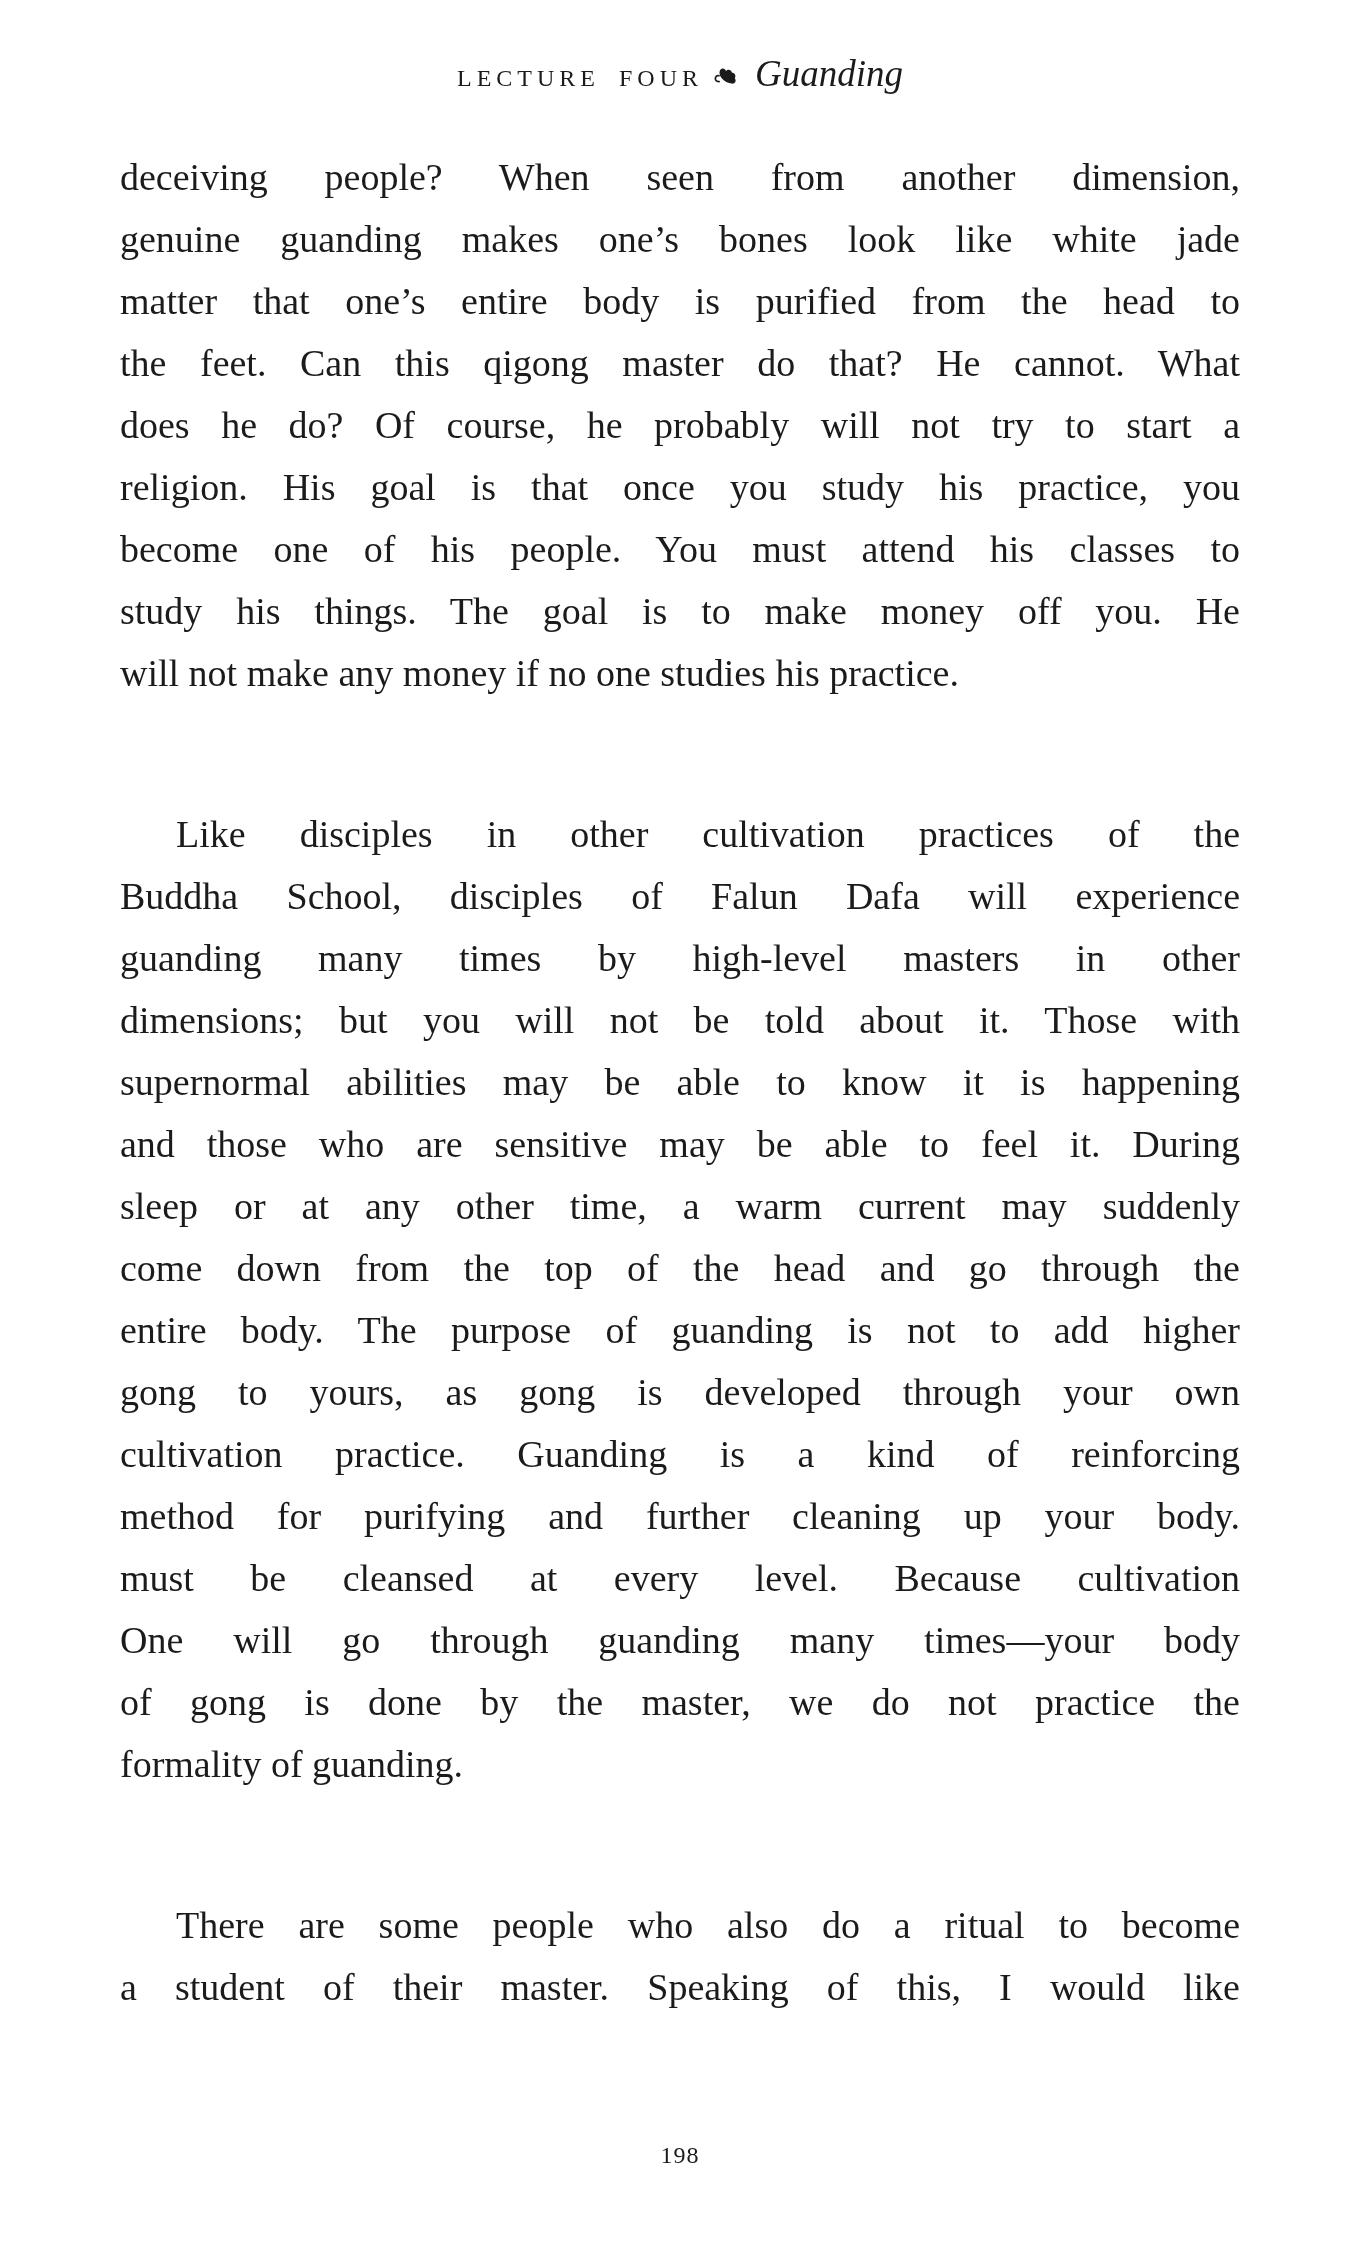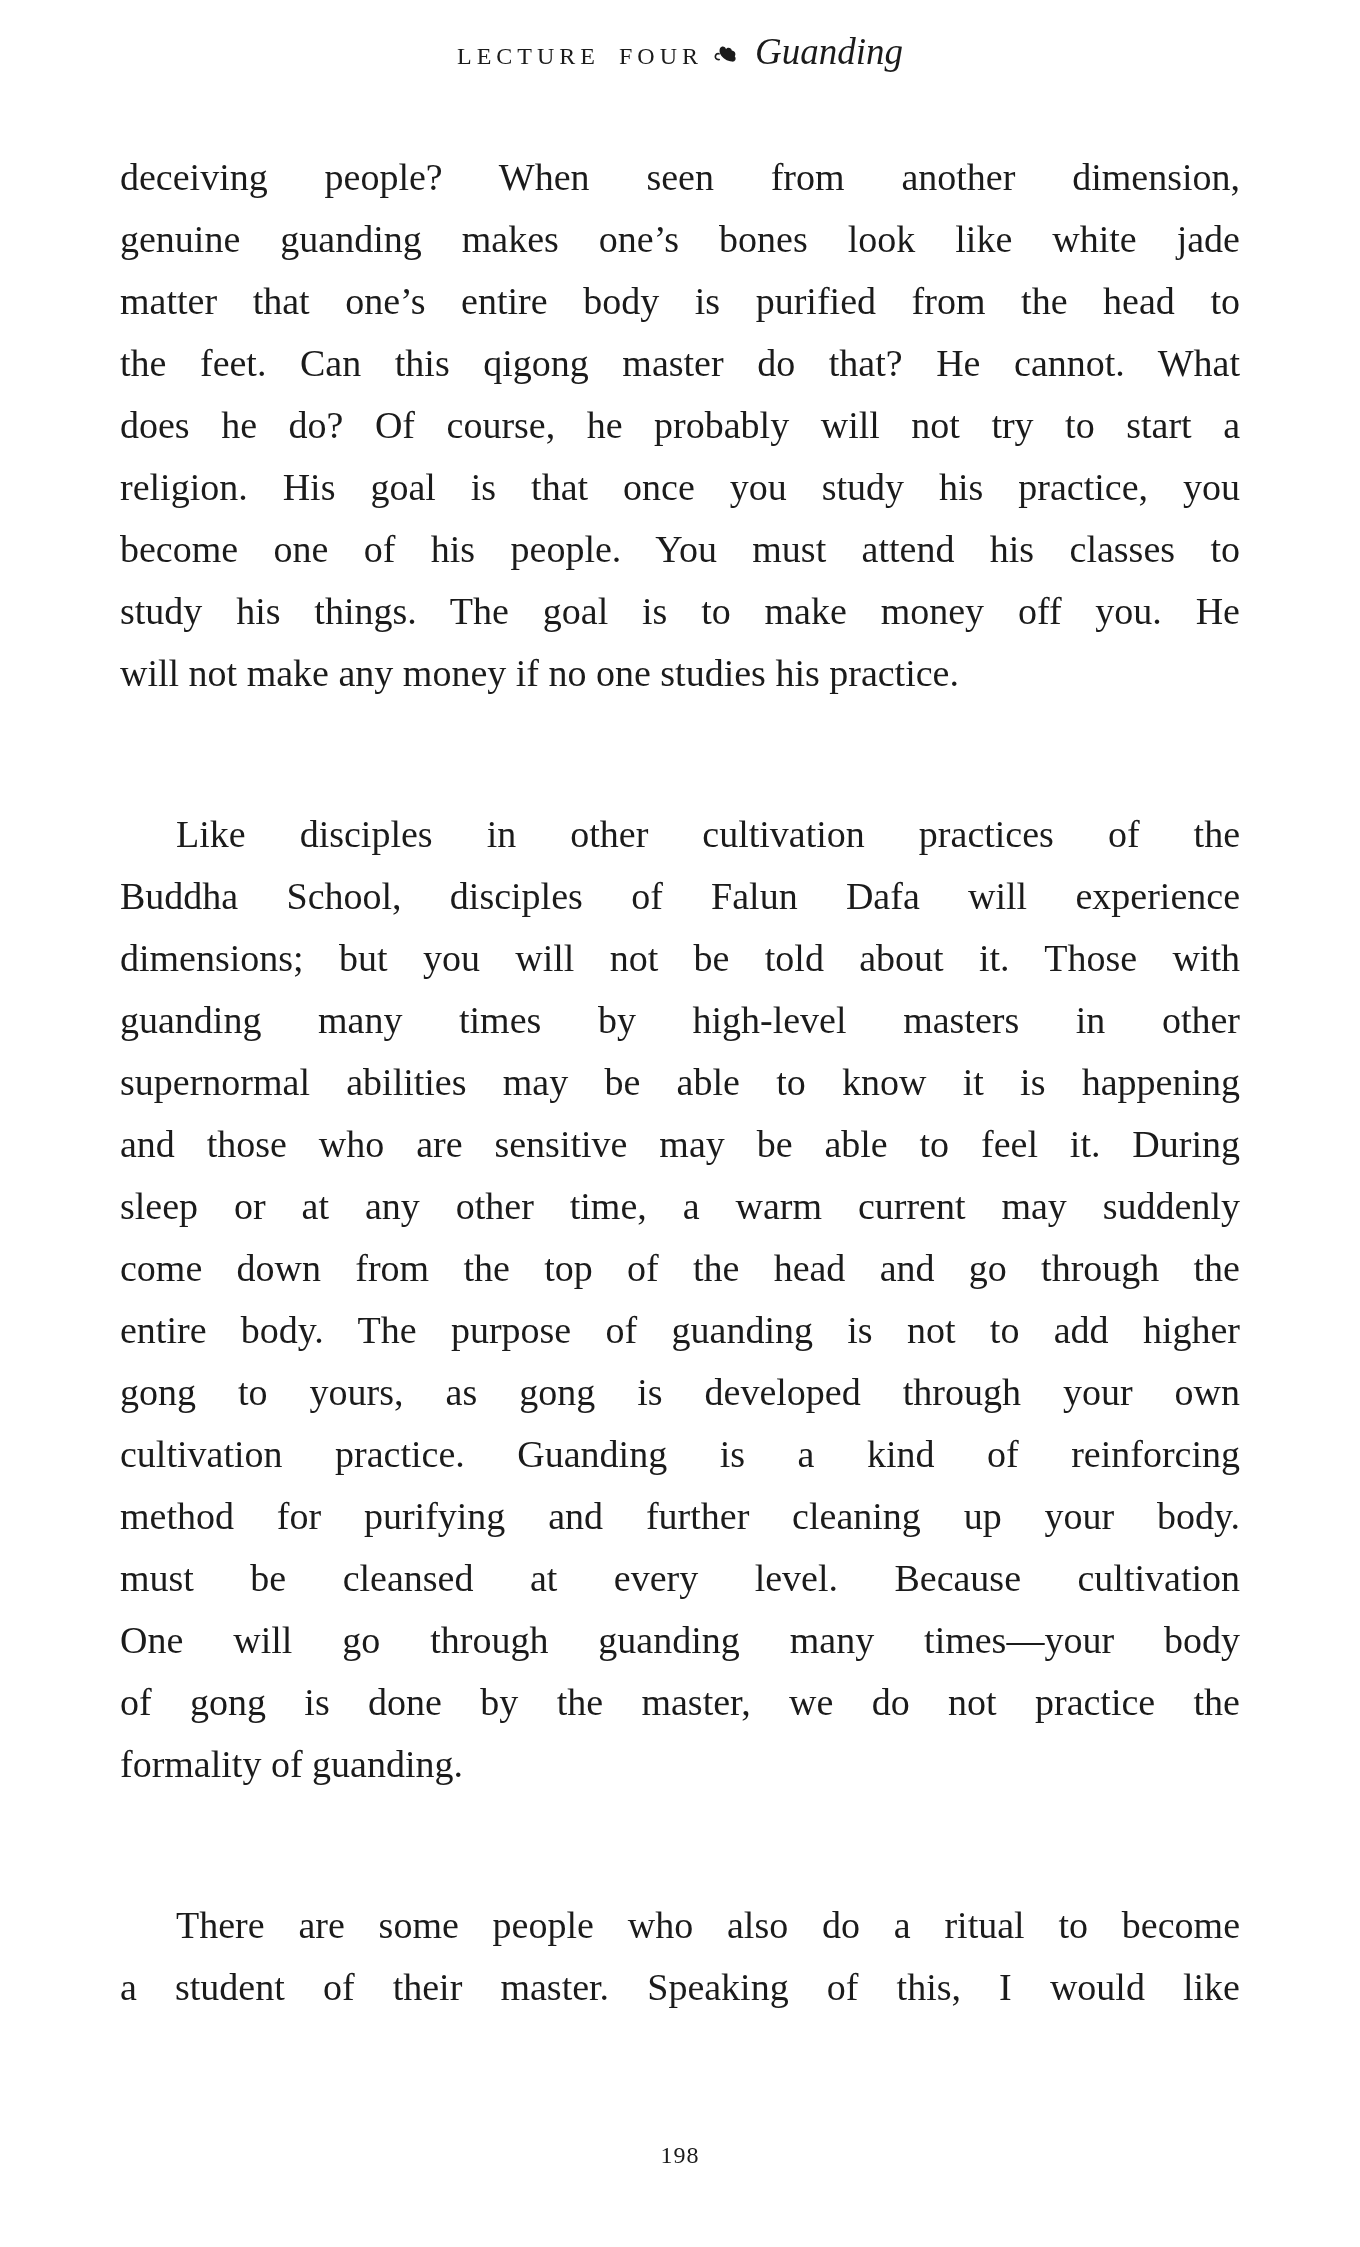--- a/index.html
+++ b/index.html
@@ -30,20 +30,21 @@
     font-weight: normal;
     margin-top: 13px;
   }
   .fleuron {
     margin: 0 16px 0 10px;
     transform: translateY(3px);
   }
   .chapter-title {
     font-style: italic;
     font-size: 37px;
+    margin-top: 22px;
   }
   
   .body-text {
     position: absolute;
     top: 146px;
     left: 120px;
     width: 1120px;
     font-size: 38px;
     line-height: 62px;
   }
@@ -92,22 +93,22 @@
         <div class="line">the feet. Can this qigong master do that? He cannot. What</div>
         <div class="line">does he do? Of course, he probably will not try to start a</div>
         <div class="line">religion. His goal is that once you study his practice, you</div>
         <div class="line">become one of his people. You must attend his classes to</div>
         <div class="line">study his things. The goal is to make money off you. He</div>
         <div class="line lastline">will not make any money if no one studies his practice.</div>
       </div>
       <div class="para">
         <div class="line firstline">Like disciples in other cultivation practices of the</div>
         <div class="line">Buddha School, disciples of Falun Dafa will experience</div>
+        <div class="line">guanding many times by high-level masters in other</div>
         <div class="line">dimensions; but you will not be told about it. Those with</div>
-        <div class="line">guanding many times by high-level masters in other</div>
         <div class="line">supernormal abilities may be able to know it is happening</div>
         <div class="line">and those who are sensitive may be able to feel it. During</div>
         <div class="line">sleep or at any other time, a warm current may suddenly</div>
         <div class="line">come down from the top of the head and go through the</div>
         <div class="line">entire body. The purpose of guanding is not to add higher</div>
         <div class="line">gong to yours, as gong is developed through your own</div>
         <div class="line">cultivation practice. Guanding is a kind of reinforcing</div>
         <div class="line">method for purifying and further cleaning up your body.</div>
         <div class="line">must be cleansed at every level. Because cultivation</div>
         <div class="line">One will go through guanding many times—your body</div>

